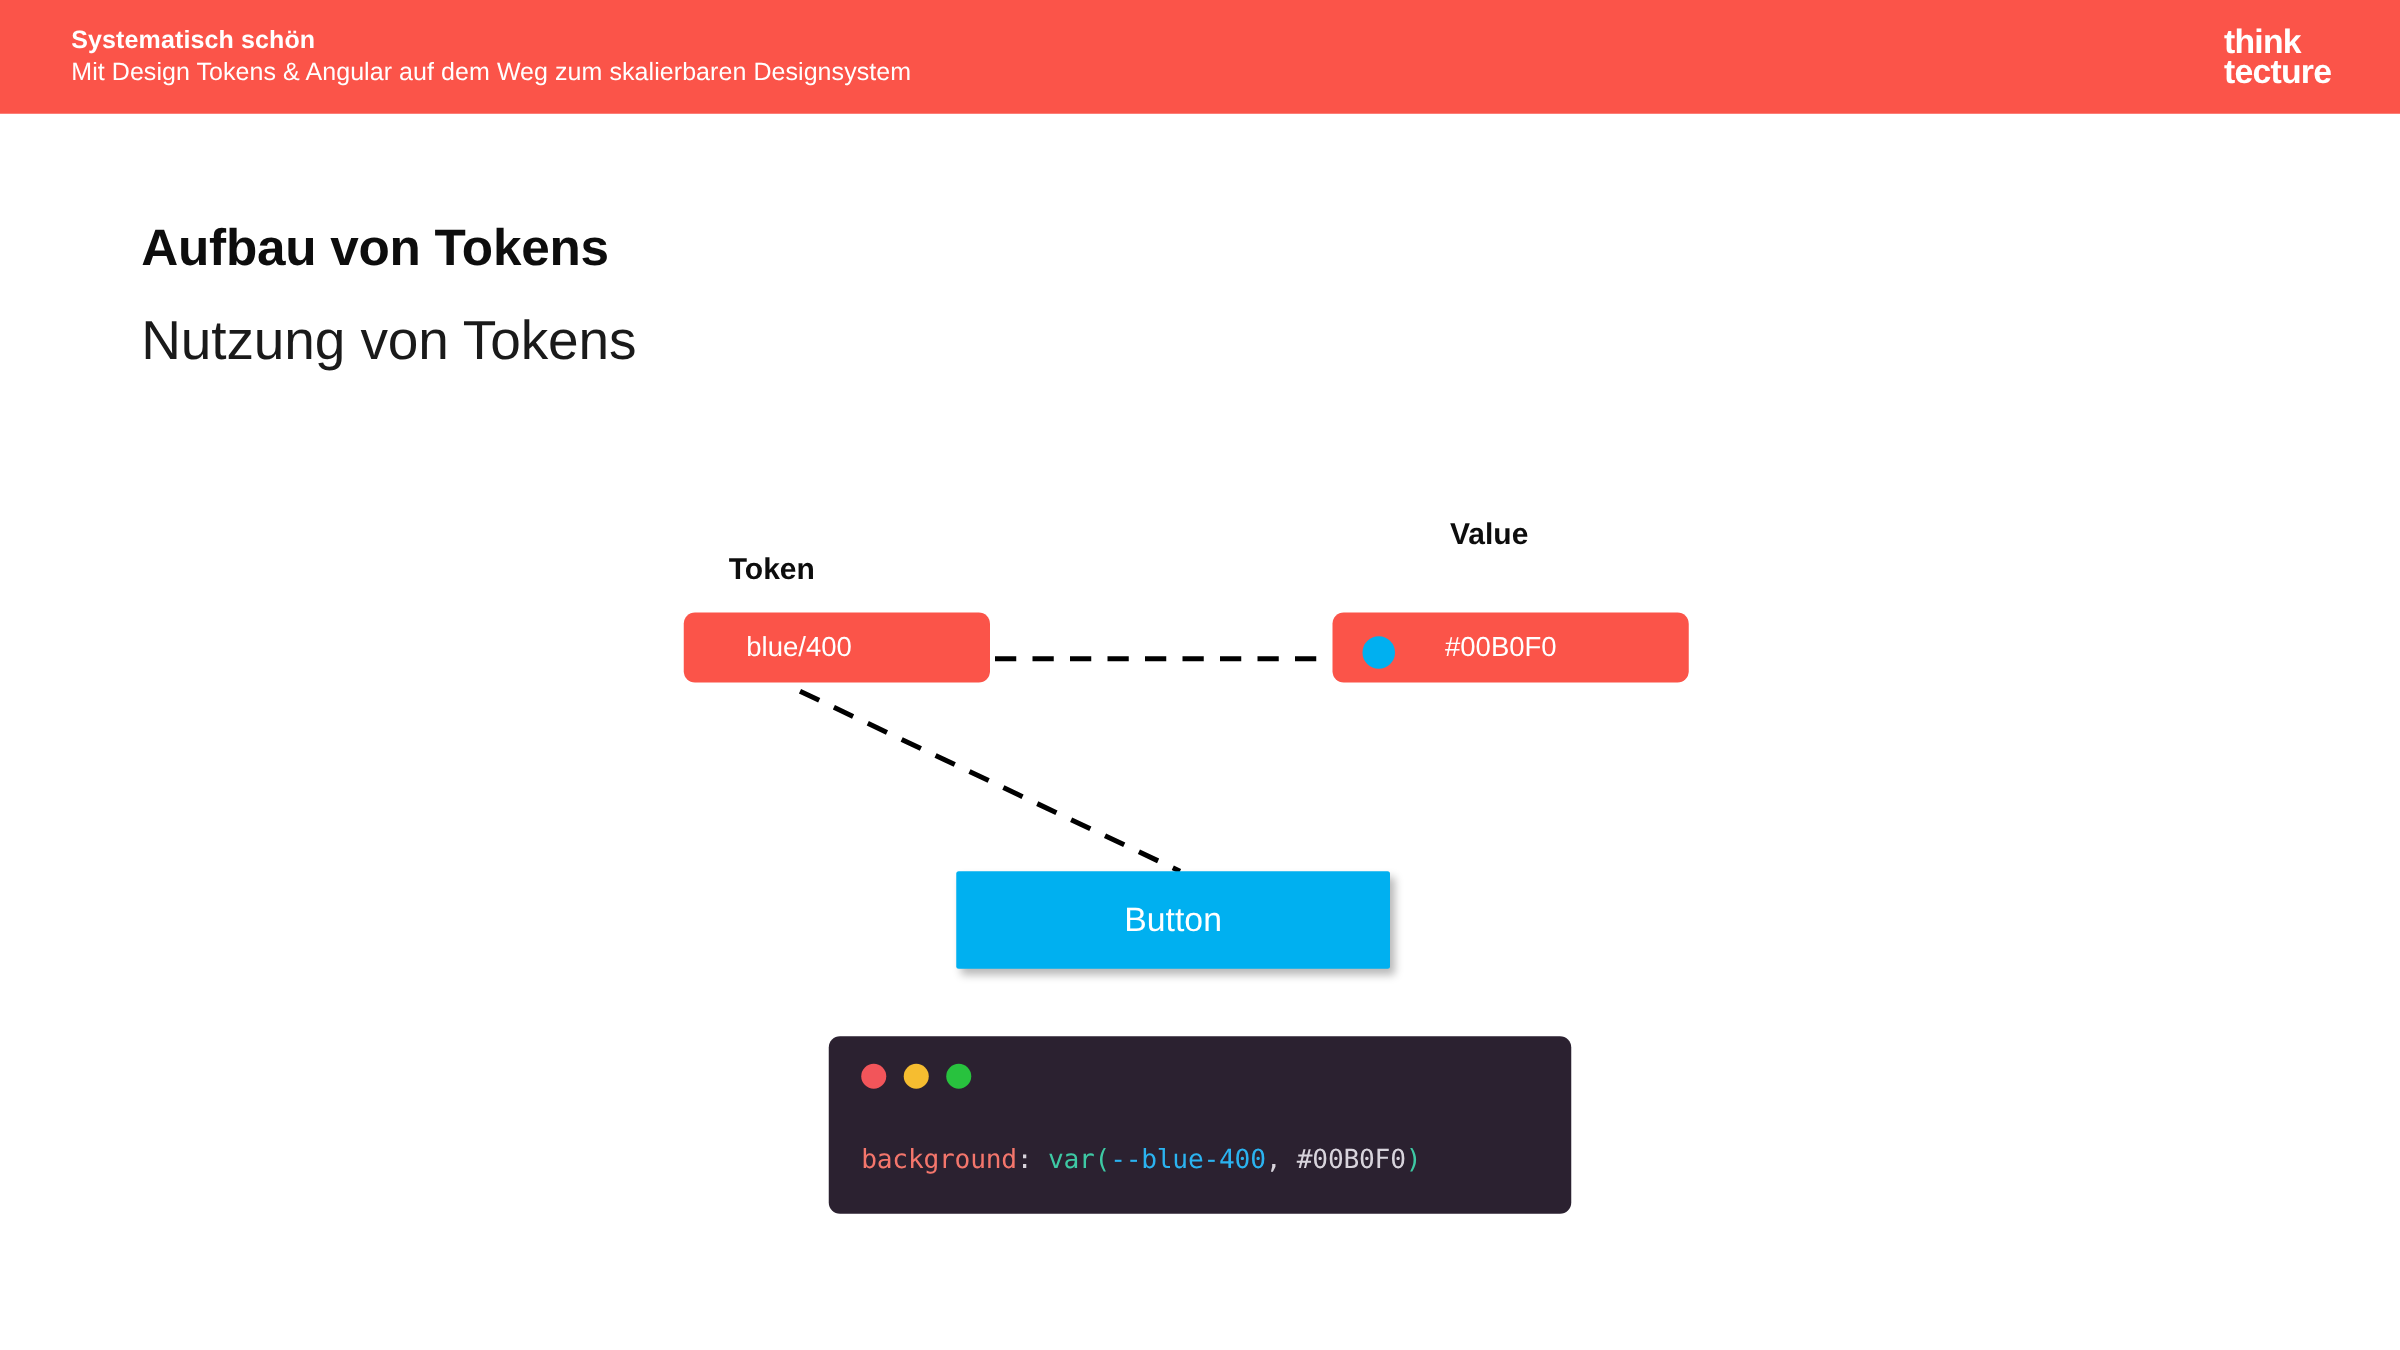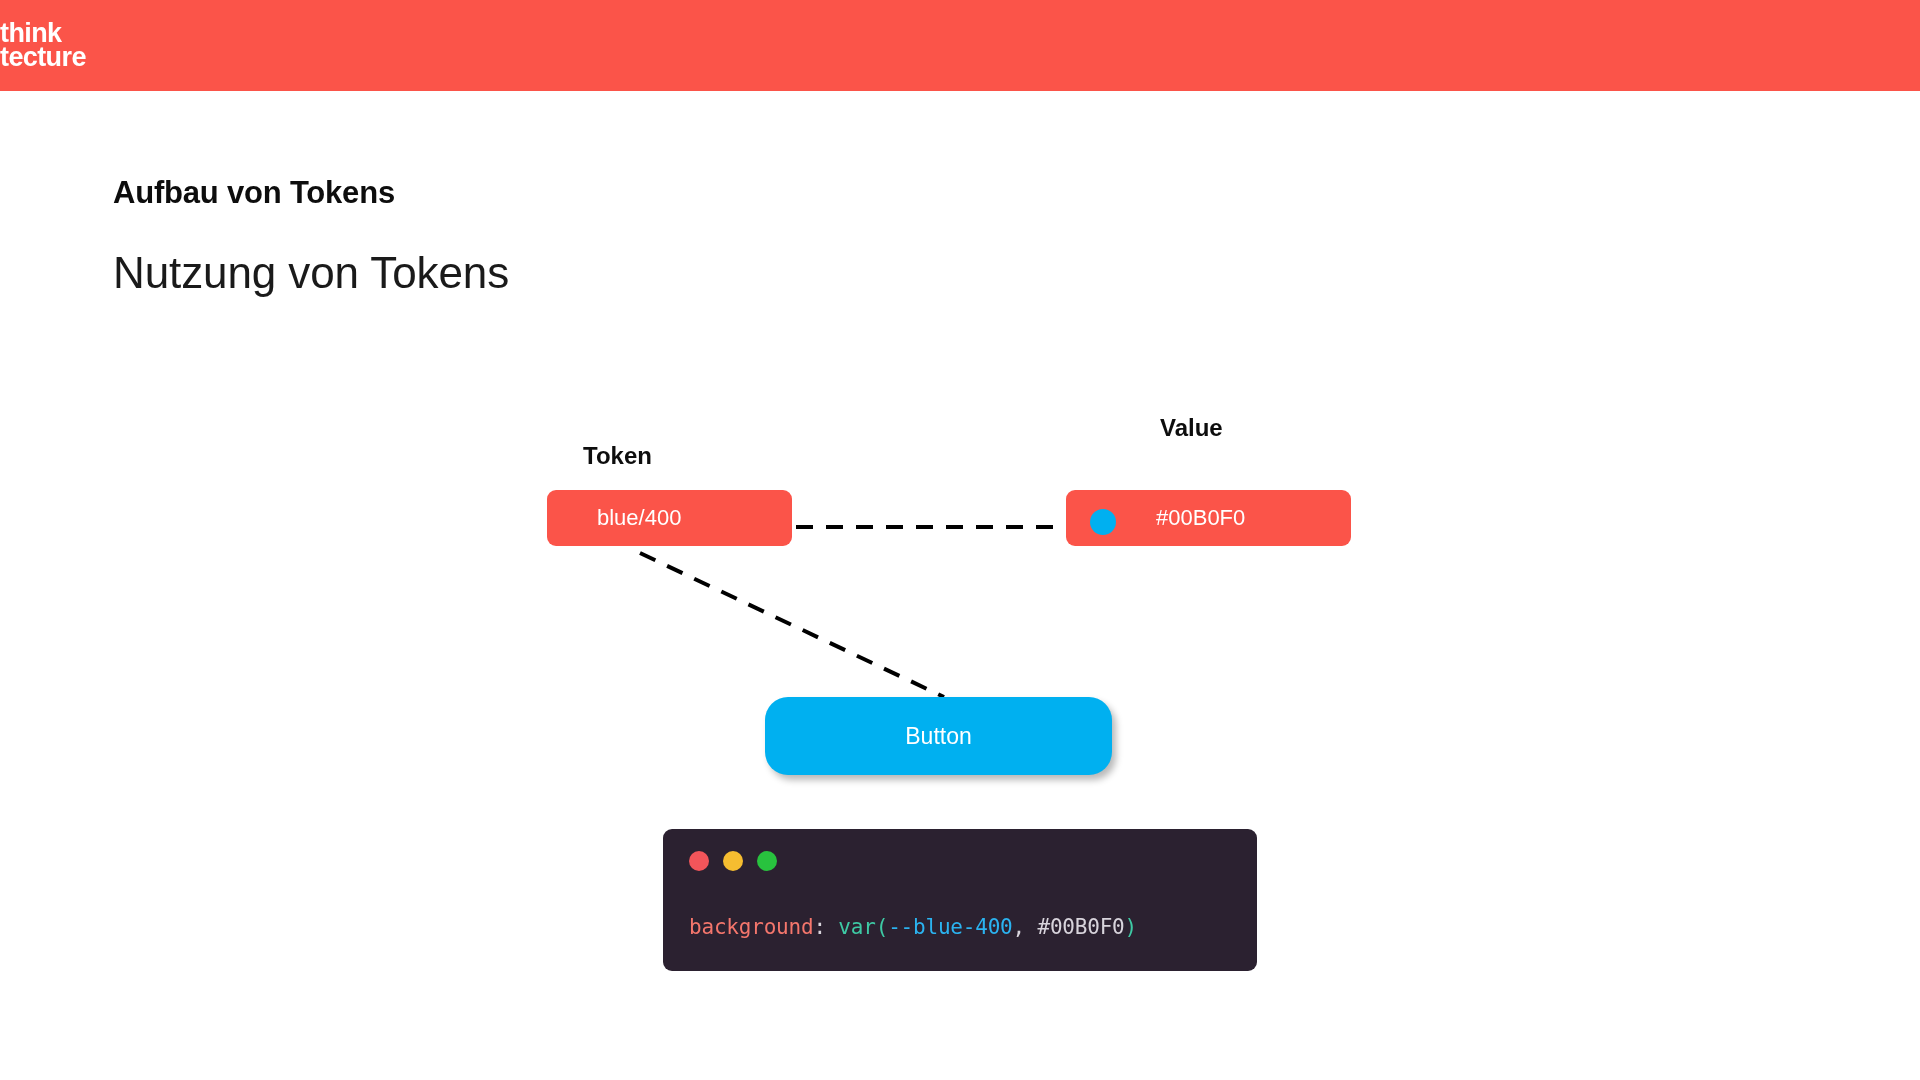--- a/index.html
+++ b/index.html
@@ -63,21 +63,21 @@
     text-align: left;
     letter-spacing: -0.6px;
   }
   .logo span { display: block; }
 
   
   .page-title {
     position: absolute;
     left: 113px;
     top: 175px;
-    font-size: 31px;
+    font-size: 41px;
     font-weight: bold;
     color: #0d0d0d;
     letter-spacing: -0.2px;
   }
 
   .page-subtitle {
     position: absolute;
     left: 113px;
     top: 248px;
     font-size: 44px;
@@ -150,23 +150,23 @@
 
   
   .demo-button {
     position: absolute;
     left: 765px;
     top: 697px;
     width: 347px;
     height: 78px;
     background: #00b0f0;
     border: none;
-    border-radius: 23px;
-    color: #ffffff;
-    font-size: 23px;
+    border-radius: 2px;
+    color: #ffffff;
+    font-size: 27px;
     font-family: "Liberation Sans", sans-serif;
     box-shadow: 4px 5px 7px rgba(0,0,0,0.28);
     cursor: pointer;
   }
 
   
   .code-window {
     position: absolute;
     left: 663px;
     top: 829px;
@@ -203,20 +203,24 @@
   .tok-fn     { color: #3ec9a4; }
   .tok-var    { color: #2bb3f0; }
   .tok-val    { color: #d8d4dc; }
 </style>
 </head>
 <body>
 
 <div class="slide">
 
   <div class="header">
+    <div class="header-titles">
+      <div class="header-title">Systematisch schön</div>
+      <div class="header-subtitle">Mit Design Tokens &amp; Angular auf dem Weg zum skalierbaren Designsystem</div>
+    </div>
     <div class="logo">
       <span>think</span>
       <span>tecture</span>
     </div>
   </div>
 
   <div class="page-title">Aufbau von Tokens</div>
   <div class="page-subtitle">Nutzung von Tokens</div>
 
   <div class="diagram">

